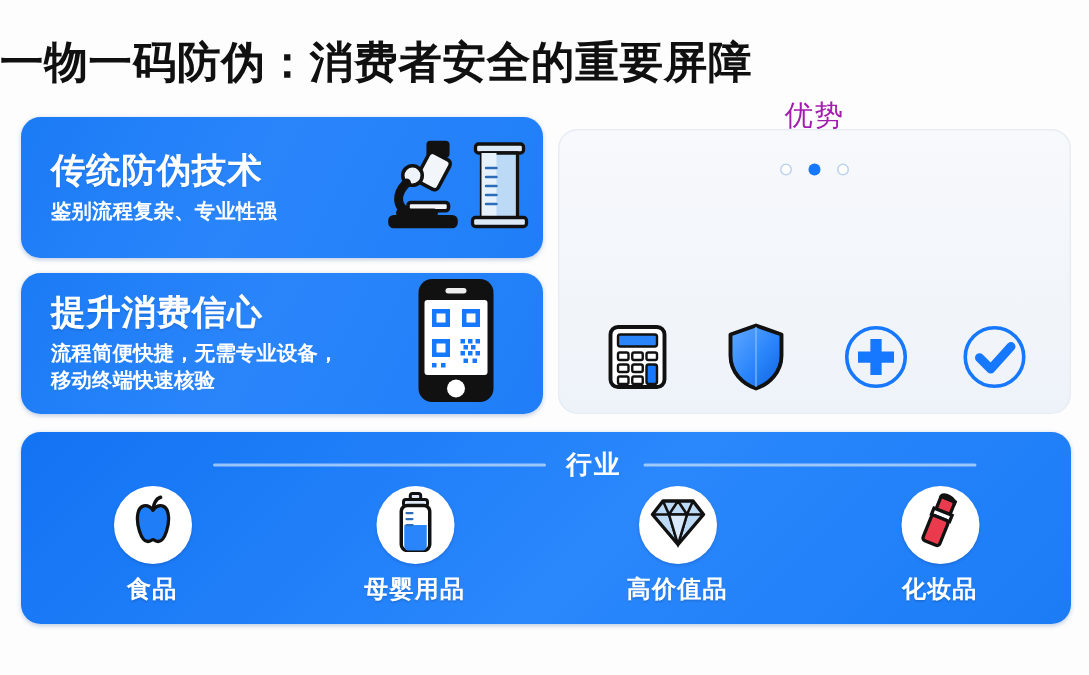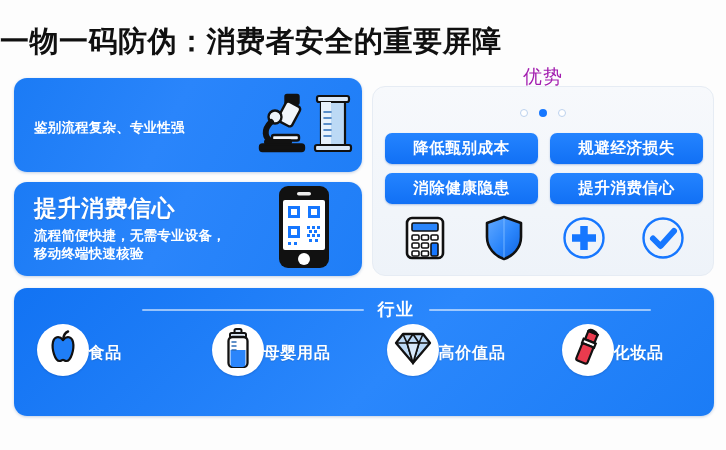--- a/index.html
+++ b/index.html
@@ -123,21 +123,21 @@
     display: flex; align-items: center; justify-content: center; gap: 14px; margin-left: 32px;
   }
   .hdr-line { width: 222px; height: 2px; background: rgba(255,255,255,0.55); border-radius: 1px; }
   #industry-label {
     font-size: 17px; font-weight: bold; color: #ffffff; letter-spacing: 1.5px;
   }
   #industry-items {
     position: absolute; top: 36px; left: 0; width: 100%;
     display: flex; justify-content: space-around; align-items: flex-start;
   }
-  .ind-item { display: flex; align-items: center; width: 130px; }
+  .ind-item { display: flex; flex-direction: column; align-items: center; width: 130px; }
   .ind-circle {
     width: 52px; height: 52px; border-radius: 50%;
     background: #ffffff;
     display: flex; align-items: center; justify-content: center;
     box-shadow: 0 1px 2px rgba(0,40,110,0.20);
   }
   .ind-label {
     margin-top: 7px;
     font-size: 16px; font-weight: bold; color: #ffffff;
     letter-spacing: 0.8px;
@@ -148,20 +148,21 @@
 <body>
 
 <div id="page">
 
   <div id="title">一物一码防伪：消费者安全的重要屏障</div>
 
   <div id="left-col">
 
     <div class="feature-card">
       <div class="card-text">
+        <div class="card-title">传统防伪技术</div>
         <div class="card-sub">鉴别流程复杂、专业性强</div>
       </div>
       <div class="card-icons">
 
         <span>
           <svg width="56" height="62" viewBox="0 0 56 62">
             <g stroke="#111" stroke-width="2.4" stroke-linejoin="round" stroke-linecap="round">
               <rect x="30.5" y="3" width="13" height="9" rx="1.5" fill="#111"></rect>
               <rect x="26" y="11" width="16" height="22" rx="3" fill="#f2f6fb" transform="rotate(28 34 22)"></rect>
               <circle cx="20" cy="25" r="6.5" fill="#eef3f9"></circle>
@@ -235,26 +236,20 @@
   <div id="adv-title">优势</div>
 
   <div id="adv-panel">
 
     <div id="dots">
       <span class="dot off"></span>
       <span class="dot on"></span>
       <span class="dot off"></span>
     </div>
 
-    <div id="adv-buttons">
-      <div class="adv-btn">降低甄别成本</div>
-      <div class="adv-btn">规避经济损失</div>
-      <div class="adv-btn">消除健康隐患</div>
-      <div class="adv-btn">提升消费信心</div>
-    </div>
 
     <div id="adv-icons">
 
       <span class="adv-icon">
         <svg width="40" height="44" viewBox="0 0 40 44">
           <rect x="2" y="2" width="36" height="40" rx="5" fill="#fff" stroke="#111" stroke-width="2.6"></rect>
           <rect x="7" y="7" width="26" height="8" rx="1.5" fill="#2a85fb" stroke="#111" stroke-width="1.6"></rect>
           <g fill="#fff" stroke="#111" stroke-width="1.6">
             <rect x="7" y="19" width="7" height="5" rx="1.2"></rect>
             <rect x="16.5" y="19" width="7" height="5" rx="1.2"></rect>

